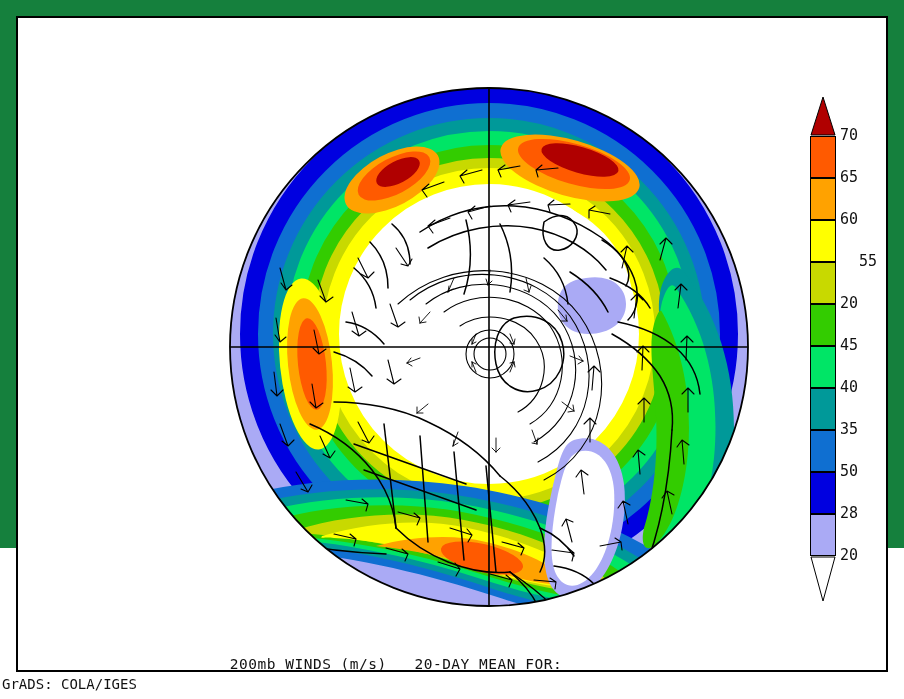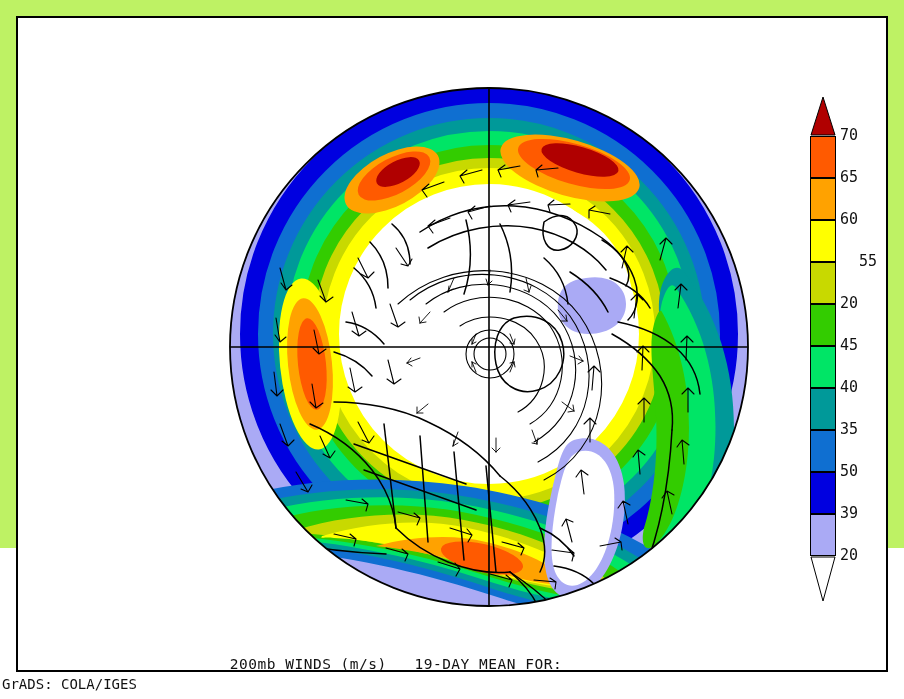--- a/index.html
+++ b/index.html
@@ -1,19 +1,19 @@
 <!DOCTYPE html>
 <html><head>
 <meta charset="utf-8">
 <style>
   html,body{margin:0;padding:0;background:#ffffff;}
   body{width:904px;height:699px;overflow:hidden;
        font-family:"DejaVu Sans Mono","Liberation Mono",monospace;}
 
-  #root{position:relative;width:904px;height:548px;background:#bef264;}
+  #root{position:relative;width:904px;height:548px;background:#15803d;}
 
   
   #frame{position:absolute;left:16px;top:16px;width:872px;height:656px;
          border:2px solid #000;box-sizing:border-box;background:#fff;}
 
   
   #map-area{position:absolute;left:214px;top:72px;width:550px;height:550px;}
   #map-clip{position:absolute;left:0;top:0;width:550px;height:550px;}
 
   
@@ -320,24 +320,24 @@
 
     <div class="cb-lab" style="top:32px;">70</div>
     <div class="cb-lab" style="top:74px;">65</div>
     <div class="cb-lab" style="top:116px;">60</div>
     <div class="cb-lab" style="top:158px;margin-left:19px;">55</div>
     <div class="cb-lab" style="top:200px;">20</div>
     <div class="cb-lab" style="top:242px;">45</div>
     <div class="cb-lab" style="top:284px;">40</div>
     <div class="cb-lab" style="top:326px;">35</div>
     <div class="cb-lab" style="top:368px;">50</div>
-    <div class="cb-lab" style="top:410px;">39</div>
+    <div class="cb-lab" style="top:410px;">28</div>
     <div class="cb-lab" style="top:452px;">20</div>
   </div>
 
   <div id="title">
-    <span class="ttl-line">200mb WINDS (m/s)   19-DAY MEAN FOR:</span>
+    <span class="ttl-line">200mb WINDS (m/s)   20-DAY MEAN FOR:</span>
     
   </div>
 
   <div id="credit-left">GrADS: COLA/IGES</div>
 
 </div>
 
 </body></html>

